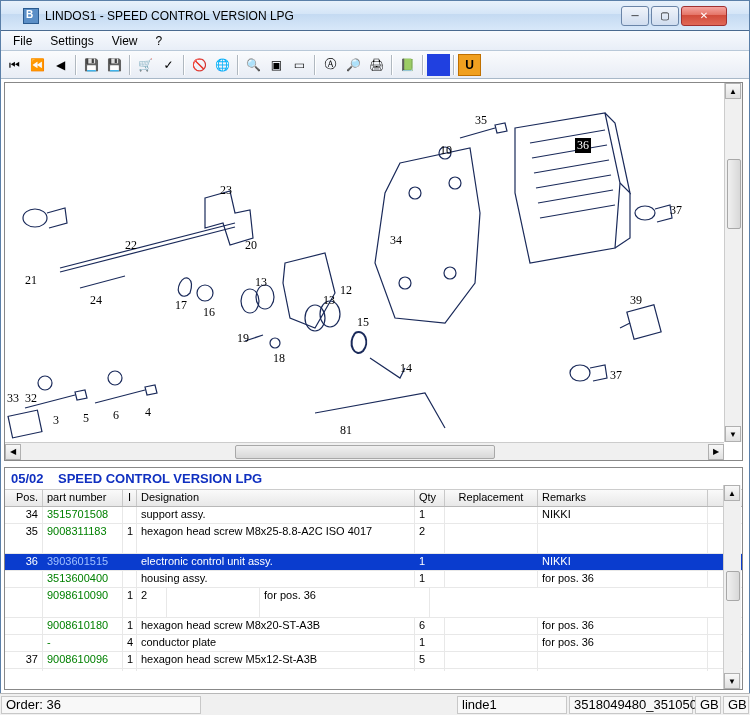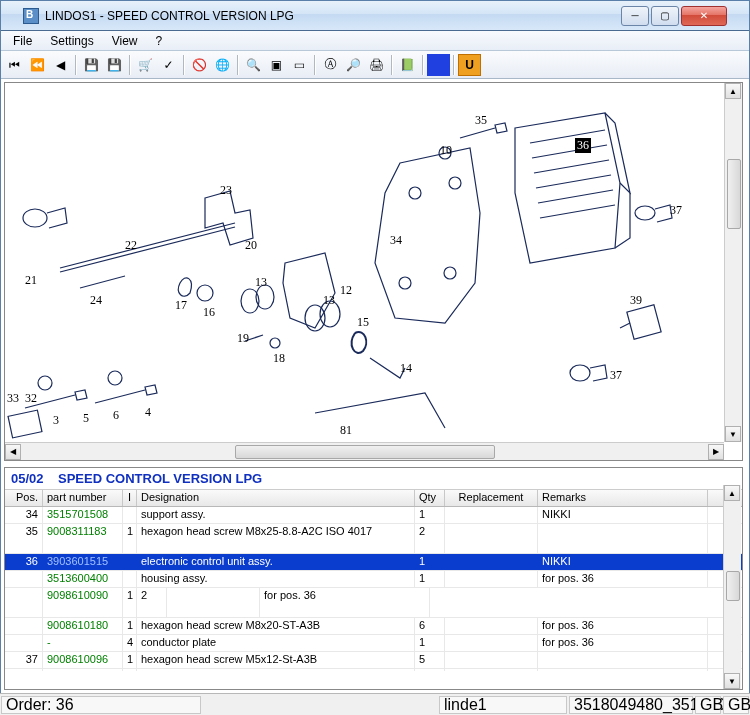--- a/index.html
+++ b/index.html
@@ -43,21 +43,21 @@
 .c-part { width: 80px; }
 .c-i { width: 14px; text-align: center; }
 .c-desig { width: 278px; }
 .c-qty { width: 30px; text-align: left; }
 .c-repl { width: 93px; text-align: center; }
 .c-rem { width: 170px; }
 .part-green { color: #008000; }
 .part-selblue { color: #a0c0ff; }
 .list-row.sel .lr-cell { border-right-color: #0a3cce; }
 .list-scroll-v { position: absolute; top: 17px; right: 1px; bottom: 0; width: 18px; background: #f0f0f0; border-left: 1px solid #ccc; }
-.statusbar { position: absolute; bottom: 0; left: 0; right: 0; height: 22px; background: #f0f0f0; border-top: 1px solid #b8b8b8; display: flex; align-items: center; font-size: 16px; }
+.statusbar { position: absolute; bottom: 0; left: 0; right: 0; height: 22px; background: #f0f0f0; border-top: 1px solid #b8b8b8; display: flex; align-items: center; font-size: 13px; }
 .sb-cell { height: 18px; border: 1px solid #c8c8c8; padding: 1px 4px; margin: 0 1px; background: #f8f8f8; display: flex; align-items: center; }
 svg { display: block; }
 .callout { position: absolute; font-size: 12px; font-family: serif; }
 .callout.sel { background: #000; color: #fff; padding: 0 2px; }
 </style>
 </head>
 <body>
 
 <div class="titlebar">
   <div class="titlebar-icon"></div>
@@ -325,17 +325,17 @@
       <div class="scroll-thumb-v" style="height:30px;margin-top:70px"></div>
       <div class="scroll-arrow" style="position:absolute;bottom:0">▼</div>
     </div>
   </div>
 
 </div>
 
 <div class="statusbar">
   <div class="sb-cell" style="width:200px">Order: 36</div>
   <div style="flex:1"></div>
-  <div class="sb-cell" style="width:128px">linde1</div>
+  <div class="sb-cell" style="width:110px">linde1</div>
   <div class="sb-cell" style="width:124px">3518049480_3510502</div>
   <div class="sb-cell" style="width:26px">GB</div>
   <div class="sb-cell" style="width:26px">GB</div>
 </div>
 
 </body></html>

